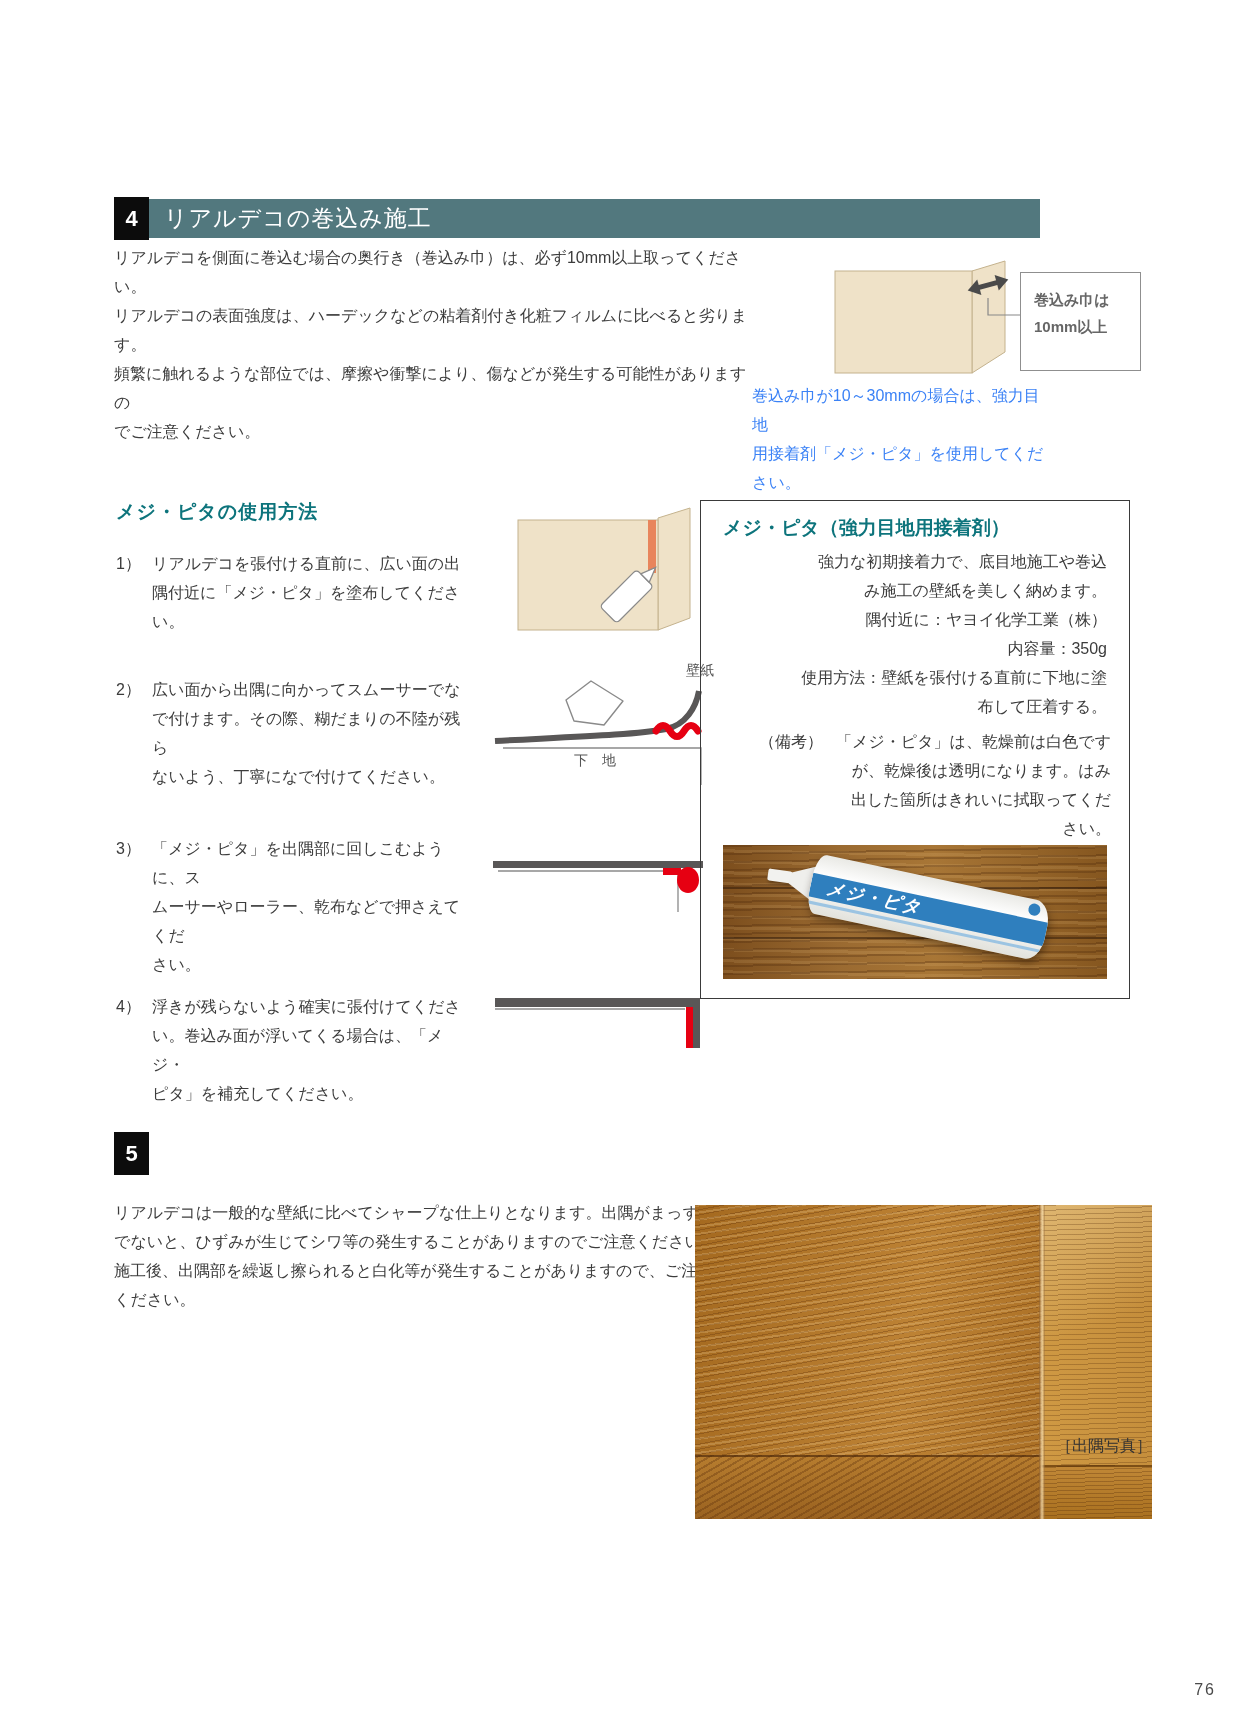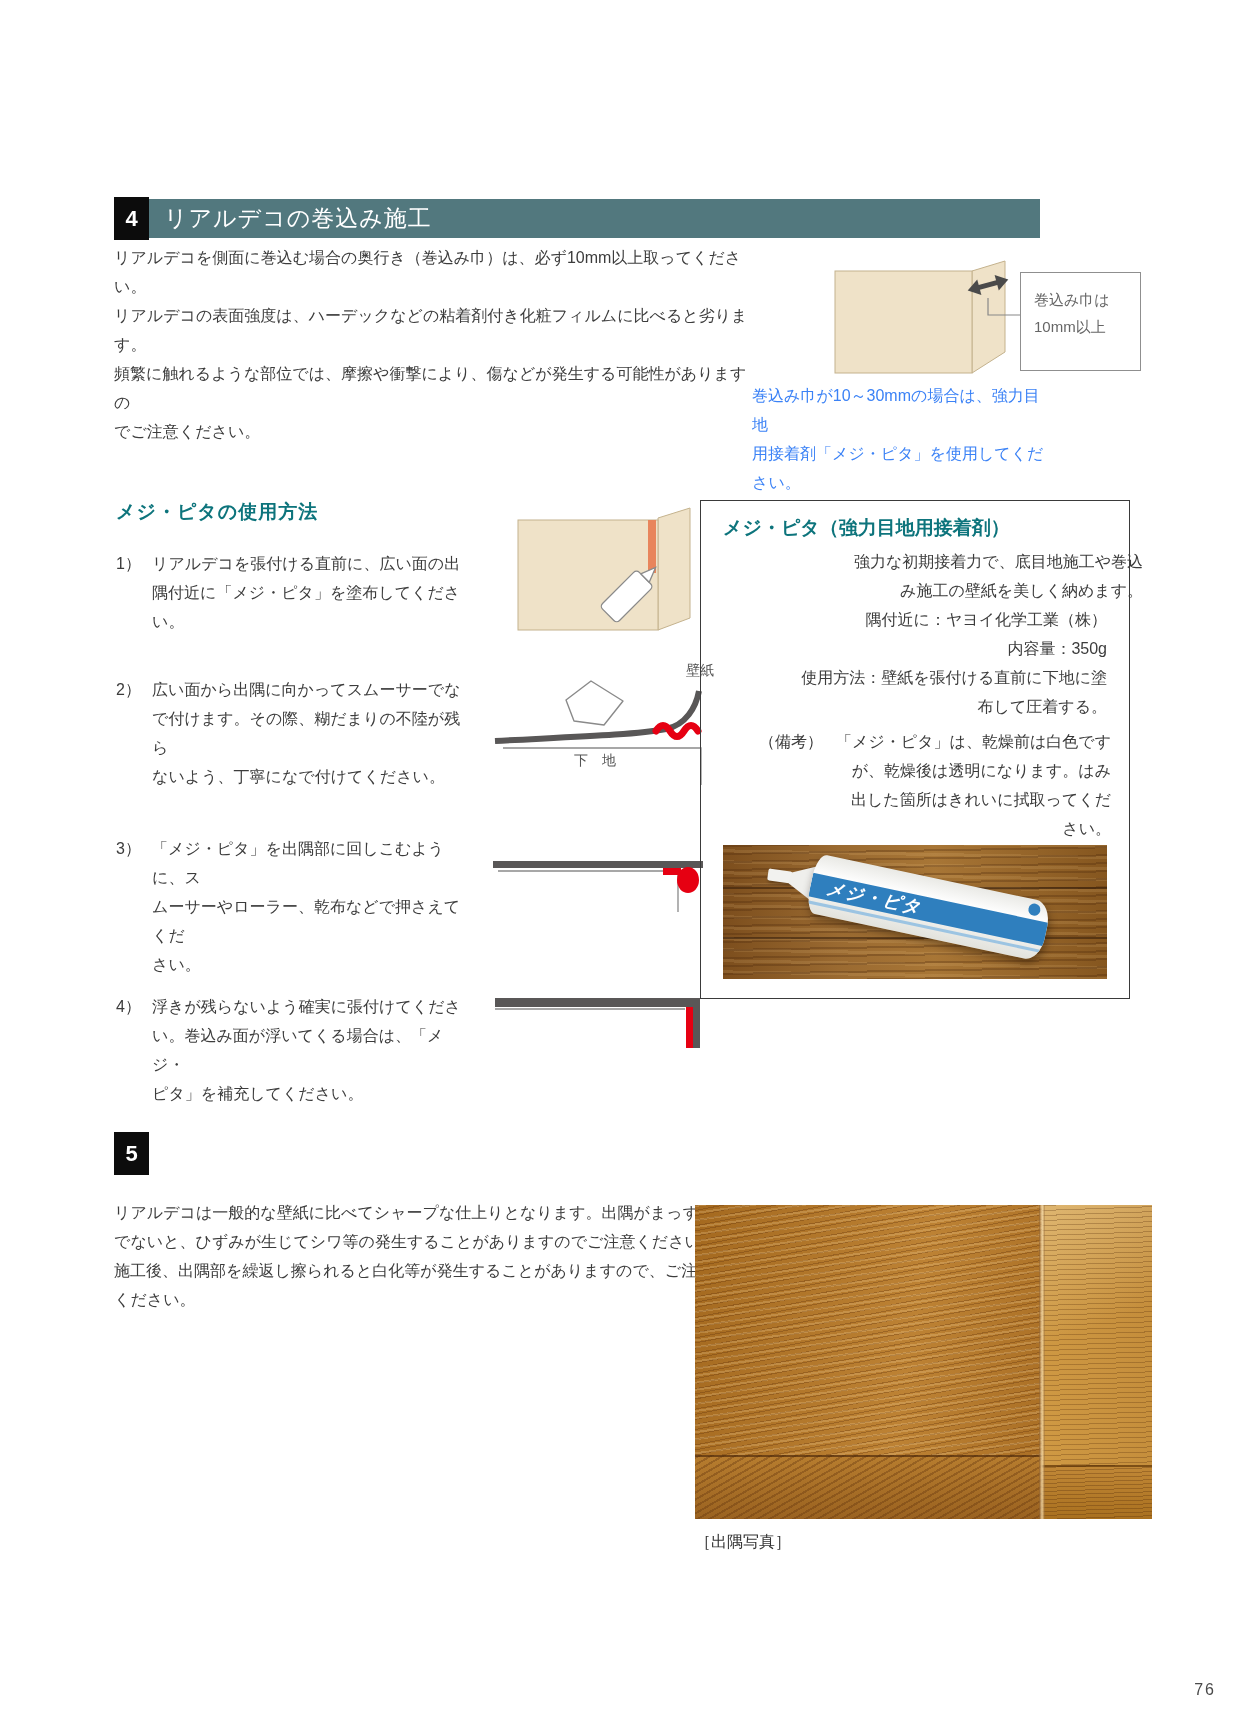--- a/index.html
+++ b/index.html
@@ -11,34 +11,34 @@
   .sec-hdr{position:absolute;left:114px;width:926px;height:43px;display:flex;}
   .sec-num{width:35px;height:43px;background:#0c0c0c;color:#fff;font-size:22px;font-weight:bold;
            display:flex;align-items:center;justify-content:center;}
   .sec-bar{flex:1;height:39px;margin-top:2px;background:#52787e;color:#fff;font-size:23px;
            display:flex;align-items:center;padding-left:15px;letter-spacing:1px;}
   
   .body-txt{font-size:16px;line-height:29px;color:#3c3c3c;}
   .cap-txt{font-size:16px;line-height:29px;color:#3b82f6;}
   
   .callout{left:1020px;top:272px;width:106px;height:84px;border:1px solid #8f8f8f;
-           font-size:15px;line-height:27px;color:#666;padding:13px 0 0 13px;}
+           font-size:15px;line-height:27px;color:#666;padding:13px 0 0 13px;font-weight:bold;}
   
   .usage-h{left:116px;top:499px;font-size:19px;font-weight:bold;color:#0d747c;letter-spacing:1px;}
   
   .step{position:absolute;left:116px;width:352px;display:flex;}
   .sn{width:36px;flex:none;font-size:16px;line-height:29px;color:#3c3c3c;}
   .st{flex:1;font-size:16px;line-height:29px;color:#3c3c3c;}
   
   .dlabel{font-size:14px;color:#555;}
   
   .pbox{left:700px;top:500px;width:428px;height:497px;border:1px solid #3a3a3a;}
   .pbox .inner{position:absolute;text-align:right;}
   .pbox-title{left:22px;top:14px;font-size:19px;font-weight:bold;color:#0d747c;}
-  .pbox-desc{left:22px;top:46px;width:384px;margin-left:36px;}
+  .pbox-desc{left:22px;top:46px;width:384px;}
   .pbox-maker{left:22px;top:104px;width:384px;}
   .pbox-vol{left:22px;top:133px;width:384px;}
   .pbox-usage{left:22px;top:162px;width:384px;}
   .pbox-note{left:50px;top:226px;width:360px;display:flex;}
   .pbox-note .nlabel{width:72px;flex:none;font-size:16px;line-height:29px;}
   .pbox-note .ntext{width:288px;font-size:16px;line-height:29px;}
   
   .pphoto{left:22px;top:344px;width:384px;height:134px;overflow:hidden;
      background:
        repeating-linear-gradient(179deg, rgba(70,35,8,.28) 0 2px, rgba(0,0,0,0) 2px 8px),
@@ -73,21 +73,21 @@
   .corner-right{position:absolute;left:347px;top:0;width:110px;height:314px;
      background:
        repeating-linear-gradient(178deg, rgba(80,40,8,.28) 0 1px, rgba(0,0,0,0) 1px 5px),
        linear-gradient(160deg, rgba(255,240,200,.35), rgba(255,240,200,0) 40%),
        linear-gradient(85deg,#d09a44,#c38c3a);}
   .corner-right-base{position:absolute;left:347px;bottom:0;width:110px;height:52px;
      border-top:2px solid rgba(60,30,8,.4);
      background:repeating-linear-gradient(178deg, rgba(80,40,8,.3) 0 1px, rgba(0,0,0,0) 1px 4px),linear-gradient(#c08736,#a9701f);}
   .corner-edge{position:absolute;left:344px;top:0;width:6px;height:314px;
      background:linear-gradient(90deg, rgba(120,70,20,.55), rgba(255,232,185,.75), rgba(120,70,20,.35));}
-  .photo-cap{left:695px;top:1532px;width:457px;text-align:left;font-size:16px;color:#333;}
+  .photo-cap{left:695px;top:1436px;width:457px;text-align:right;font-size:16px;color:#333;}
   .pgnum{left:1170px;top:1681px;width:46px;text-align:right;font-size:16px;color:#4a4a4a;letter-spacing:2px;}
 </style>
 </head>
 <body>
 
 <div class="page">
 
   <div class="sec-hdr" style="top:197px;">
     <div class="sec-num">4</div>
     <div class="sec-bar">リアルデコの巻込み施工</div>

